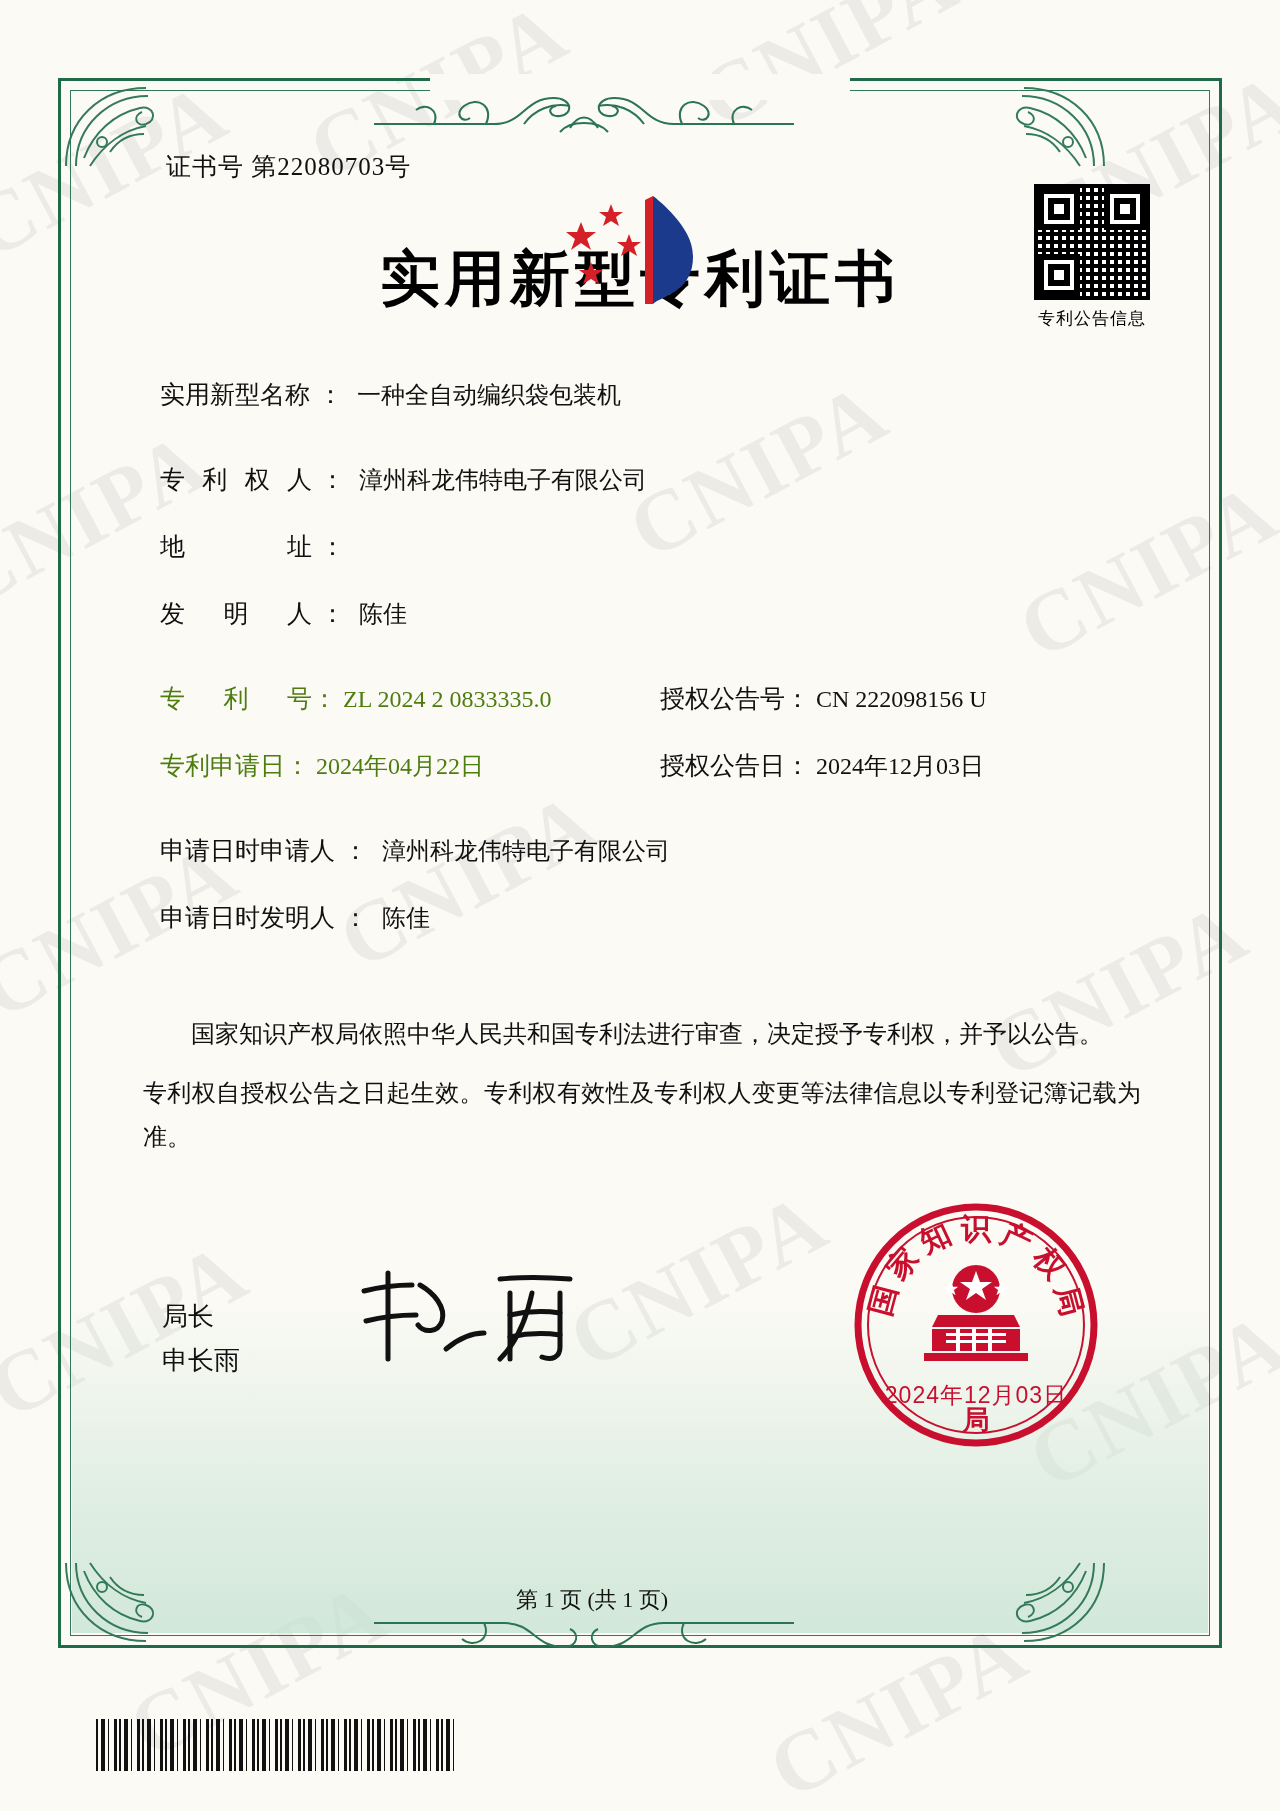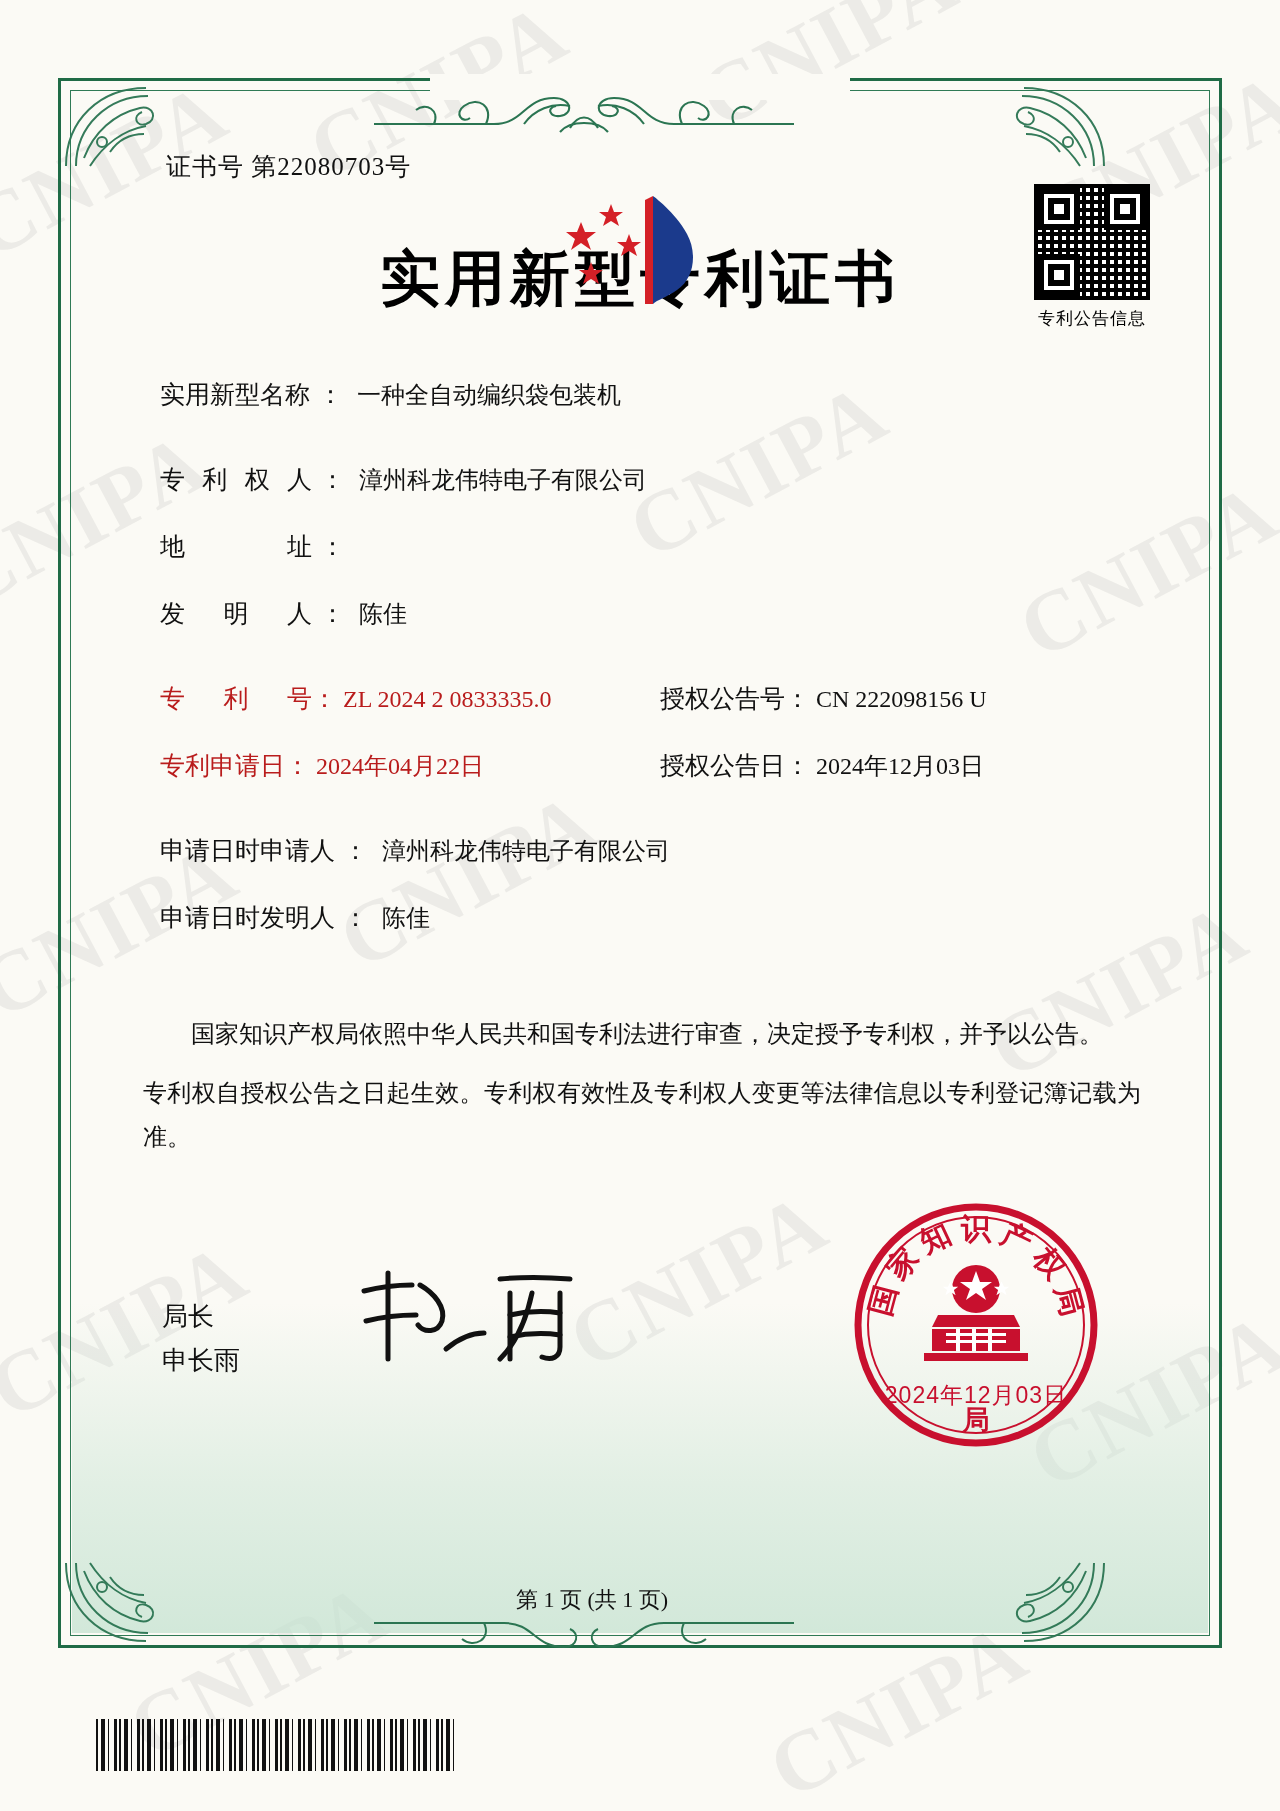--- a/index.html
+++ b/index.html
@@ -203,21 +203,21 @@
     text-align-last: justify;
   }
   .field-value {
     margin-left: 6px;
     font-size: 24px;
   }
   .two-col {
     display: flex;
     margin-bottom: 34px;
   }
-  .col-a { width: 500px; display: flex; align-items: baseline; font-size: 25px; color: #b91c1c;}
+  .col-a { width: 500px; display: flex; align-items: baseline; font-size: 25px; color: #4d7c0f;}
   .col-b { display: flex; align-items: baseline; font-size: 25px; color: #111;}
 
   .gap-1 { margin-top: 52px; }
 
   .paragraph {
     margin-top: 78px;
     font-size: 24px;
     line-height: 44px;
     color: #111;
     text-align: justify;

